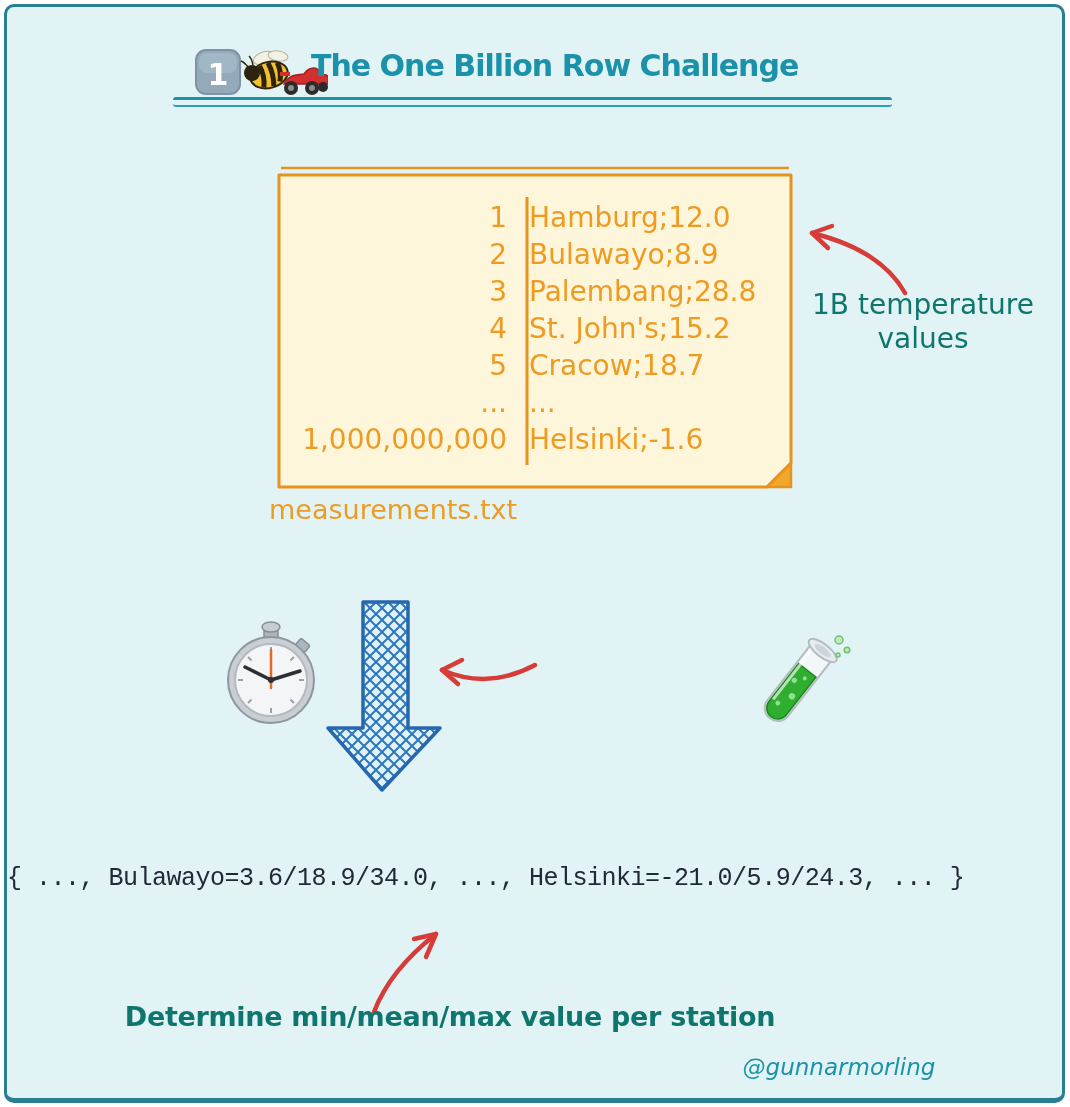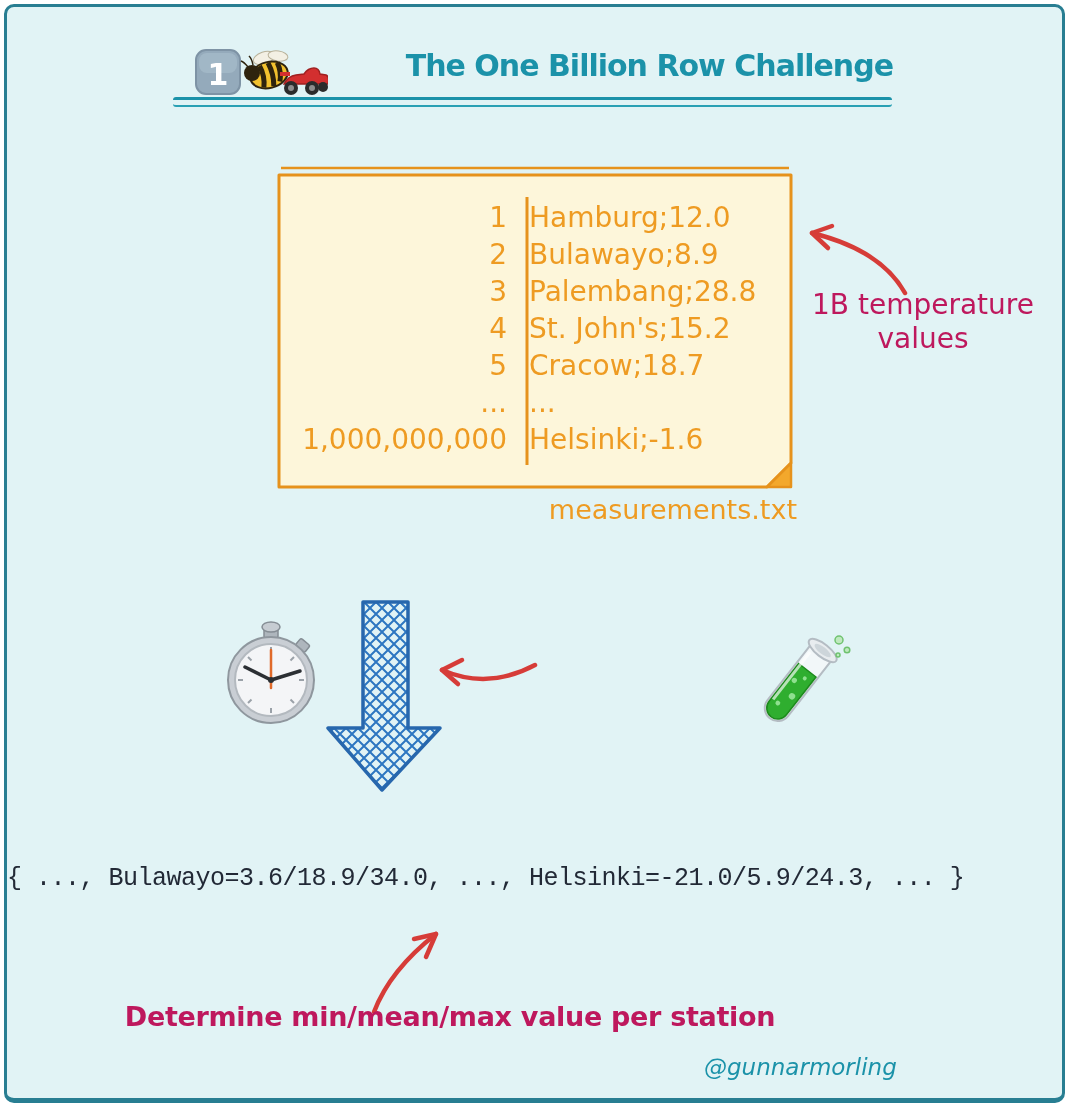--- a/index.html
+++ b/index.html
@@ -8,51 +8,51 @@
     font-family:"DejaVu Sans",sans-serif;background:#ffffff;
   }
   .frame{
     position:absolute;left:4px;top:4px;right:5px;bottom:4px;
     background:#e1f3f5;border:3px solid #287e92;border-bottom-width:5px;
     border-radius:10px;
   }
   .abs{position:absolute;}
   
   .page-title{
-    left:333px;top:48px;width:560px;text-align:right;
+    left:311px;top:48px;width:560px;text-align:left;
     color:#1b92a9;font-size:30px;font-weight:bold;letter-spacing:-1px;
   }
   .title-underline{
     left:173px;top:97px;width:719px;height:5px;
     border-top:3px solid #1b92a9;border-bottom:2px solid #2aa0b4;border-radius:3px;
   }
   
   .card{left:275px;top:163px;width:522px;height:328px;}
   .card svg.cardbg{position:absolute;left:0;top:0;}
   .rows{position:absolute;left:0;top:36px;width:100%;color:#ee9b22;font-size:28px;}
   .frow{display:flex;height:37px;line-height:37px;}
   .frow .num{width:232px;text-align:right;}
   .frow .val{margin-left:22px;}
   .filename{
-    left:275px;top:494px;width:522px;text-align:right;
+    left:269px;top:494px;width:522px;text-align:left;
     color:#ee9b22;font-size:27px;
   }
   
-  .red-note{color:#be185d;font-size:28px;text-align:center;line-height:34px;}
+  .red-note{color:#0f766e;font-size:28px;text-align:center;line-height:34px;}
   .note-1b{left:798px;top:288px;width:250px;}
   .note-program{left:525px;top:652px;width:205px;line-height:36px;}
   .note-determine{left:0px;top:1000px;width:900px;font-size:27px;letter-spacing:-0.3px;font-weight:bold;}
   
   .result-line{
     left:7px;top:864px;width:1056px;
     color:#222936;font-size:25px;letter-spacing:-0.5px;font-family:Liberation Mono, monospace;
   }
   
   .handle{
-    left:704px;top:1054px;width:350px;text-align:left;
+    left:664px;top:1054px;width:350px;text-align:center;
     color:#1b92a9;font-size:23px;font-style:italic;
   }
 </style>
 </head>
 <body>
 
 <div class="canvas">
   <div class="frame"></div>
 
   <svg class="abs" style="left:192px;top:42px;" width="136" height="58" viewBox="0 0 136 58">

